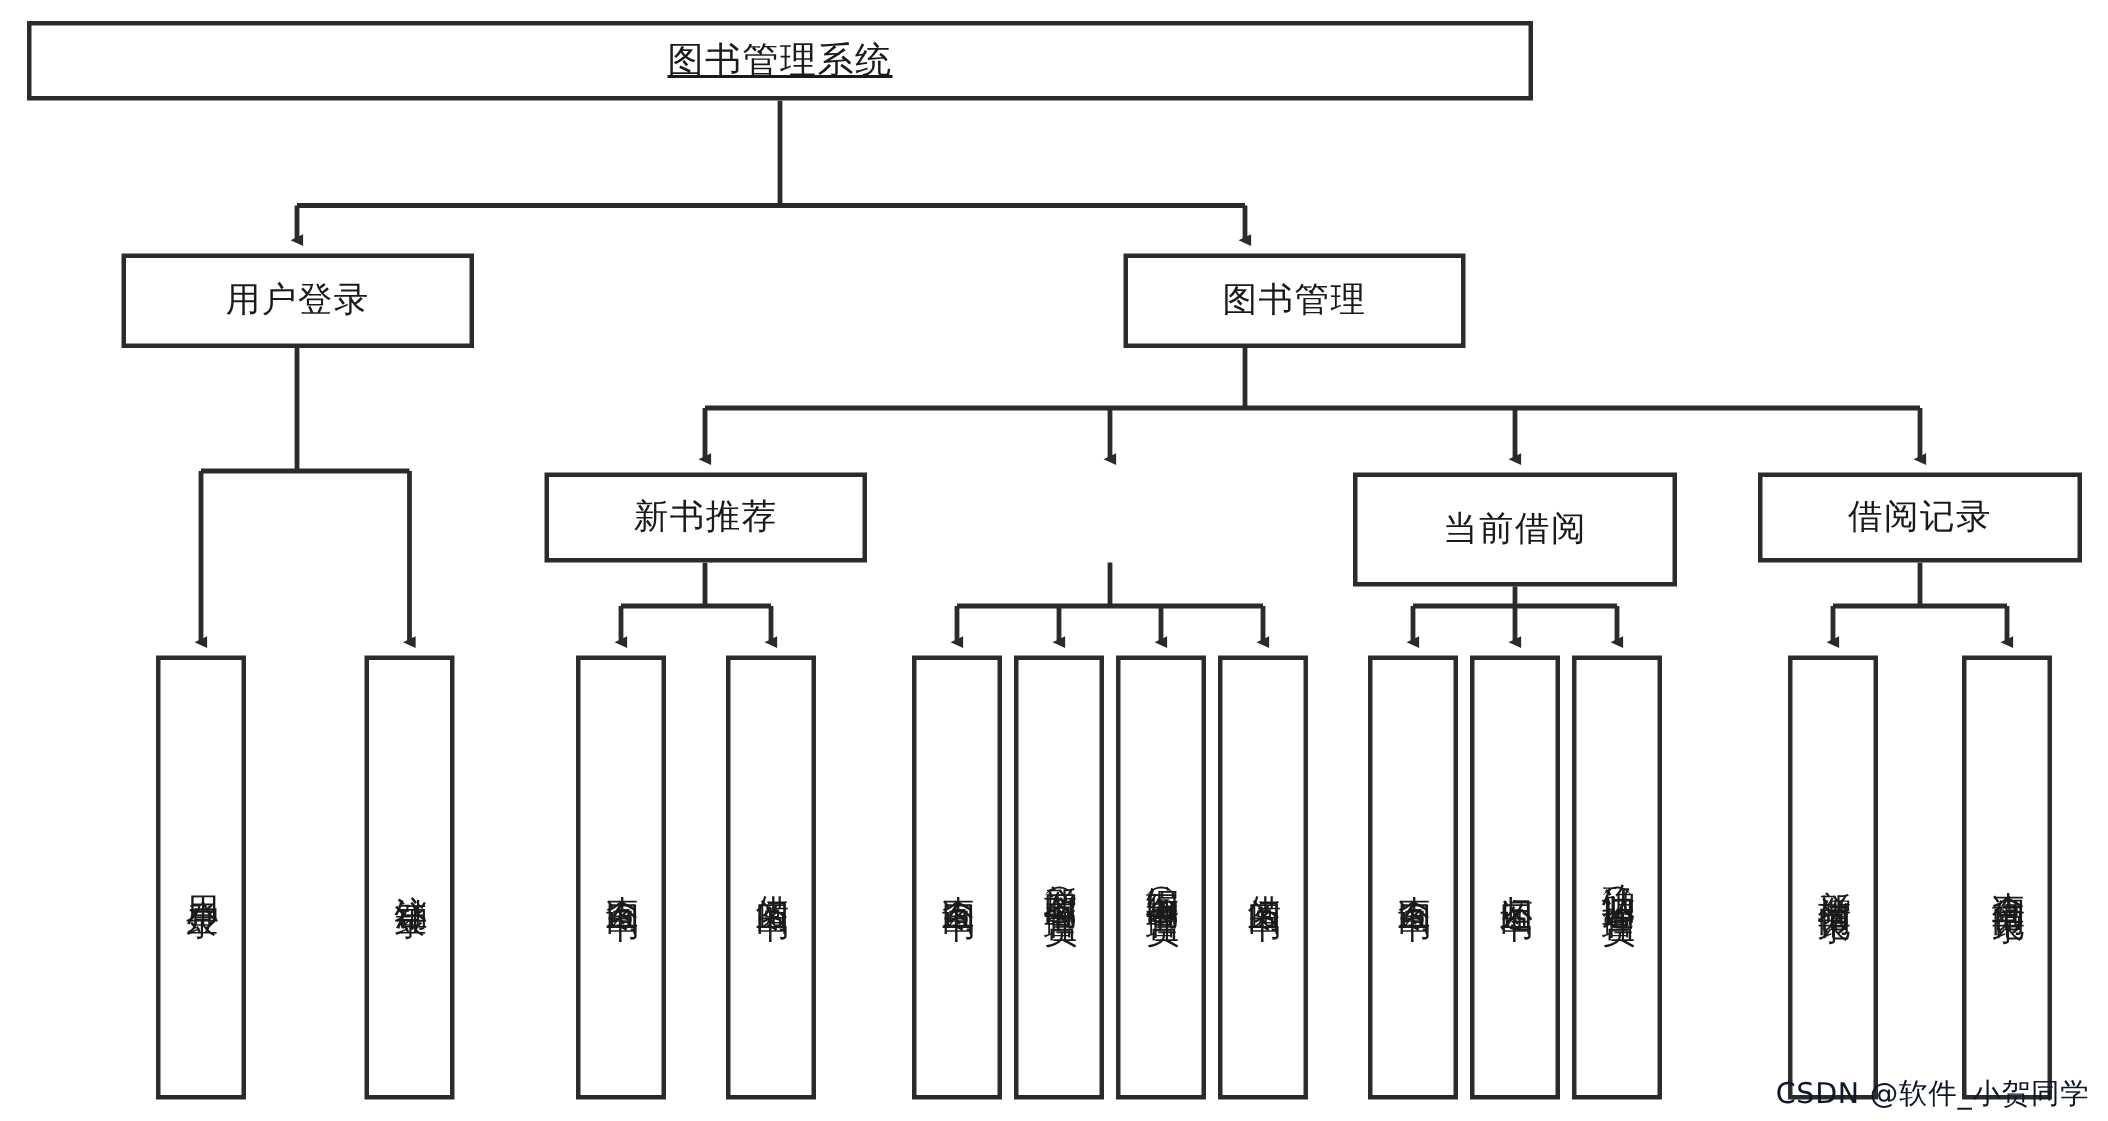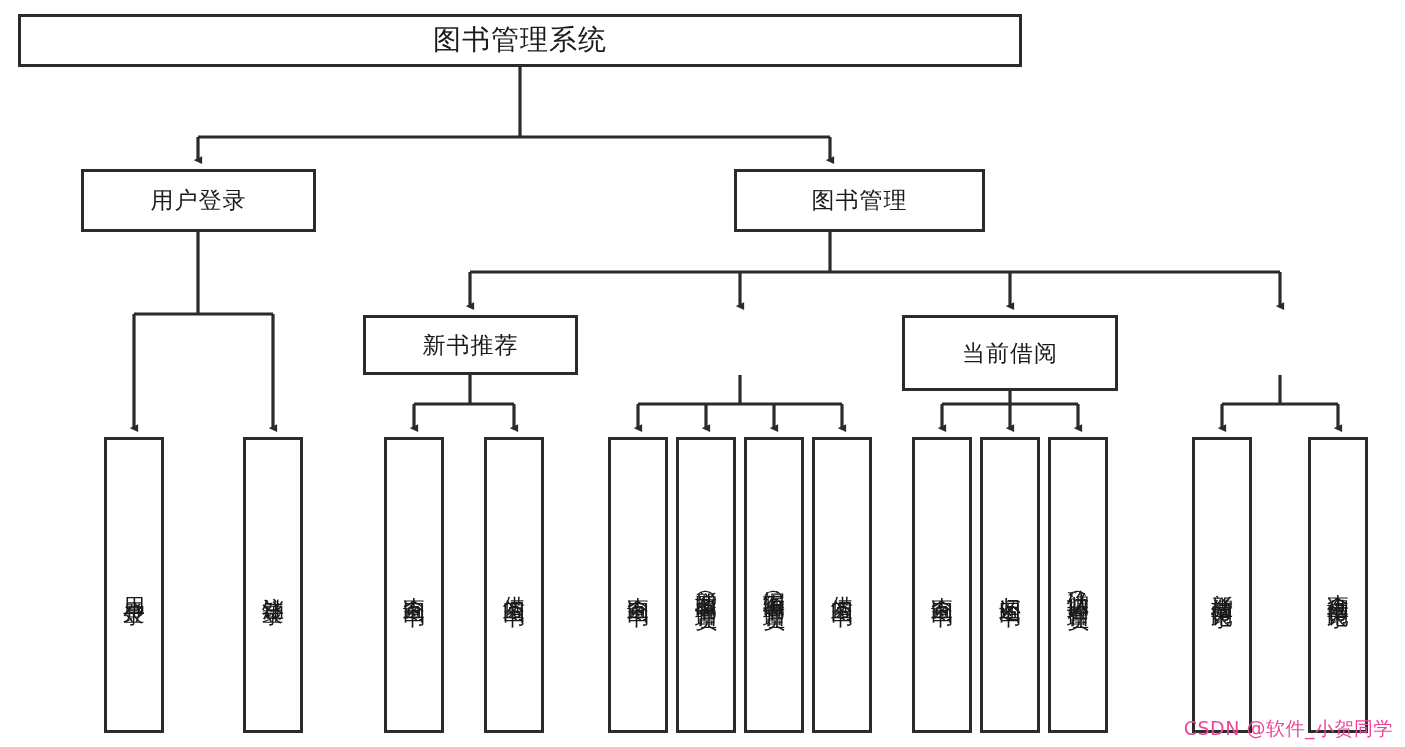--- a/index.html
+++ b/index.html
@@ -41,41 +41,41 @@
     overflow: hidden;
   }
   .node-label {
     color: #1a1a1a;
     font-size: 23px;
     line-height: 1.15;
     letter-spacing: 1px;
     white-space: nowrap;
     font-family: "DejaVu Sans", "Liberation Sans", sans-serif;
   }
-  .node.root .node-label { font-size: 28px; }
+  .node.root .node-label { font-size: 24px; text-decoration: underline; }
   .node.leaf {
     align-items: center;
     justify-content: center;
     border-width: 3px;
   }
   .node.leaf .node-label {
     writing-mode: vertical-rl;
     text-orientation: upright;
     font-size: 22px;
     line-height: 1.18;
     letter-spacing: 3px;
     white-space: normal;
     text-align: center;
     max-height: 285px;
   }
   #watermark {
     position: absolute;
     right: 12px;
     bottom: 5px;
-    color: #ec4899;
+    color: #0f172a;
     font-size: 19px;
     letter-spacing: 0.5px;
     font-family: "DejaVu Sans", "Liberation Sans", sans-serif;
     white-space: nowrap;
     z-index: 5;
   }
 </style>
 </head>
 <body>
 
@@ -138,33 +138,36 @@
   </svg>
 
   <div class="node root" style="left:18px; top:14px; width:1004px; height:53px;">
     <span class="node-label">图书管理系统</span>
   </div>
 
   <div class="node" style="left:81px; top:169px; width:235px; height:63px;">
     <span class="node-label">用户登录</span>
   </div>
 
-  <div class="node" style="left:734px; top:169px; width:251px; height:63px;">
+  <div class="node" style="left:749px; top:169px; width:228px; height:63px;">
     <span class="node-label">图书管理</span>
   </div>
 
   <div class="node" style="left:363px; top:315px; width:215px; height:60px;">
     <span class="node-label">新书推荐</span>
   </div>
 
 
   <div class="node" style="left:902px; top:315px; width:216px; height:76px;">
     <span class="node-label">当前借阅</span>
   </div>
 
+  <div class="node" style="left:1172px; top:315px; width:216px; height:60px;">
+    <span class="node-label">借阅记录</span>
+  </div>
 
   <div class="node leaf" style="left:104px; top:437px; width:60px; height:296px;">
     <span class="node-label">用户登录</span>
   </div>
   <div class="node leaf" style="left:243px; top:437px; width:60px; height:296px;">
     <span class="node-label">注销登录</span>
   </div>
 
   <div class="node leaf" style="left:384px; top:437px; width:60px; height:296px;">
     <span class="node-label">查询图书</span>

